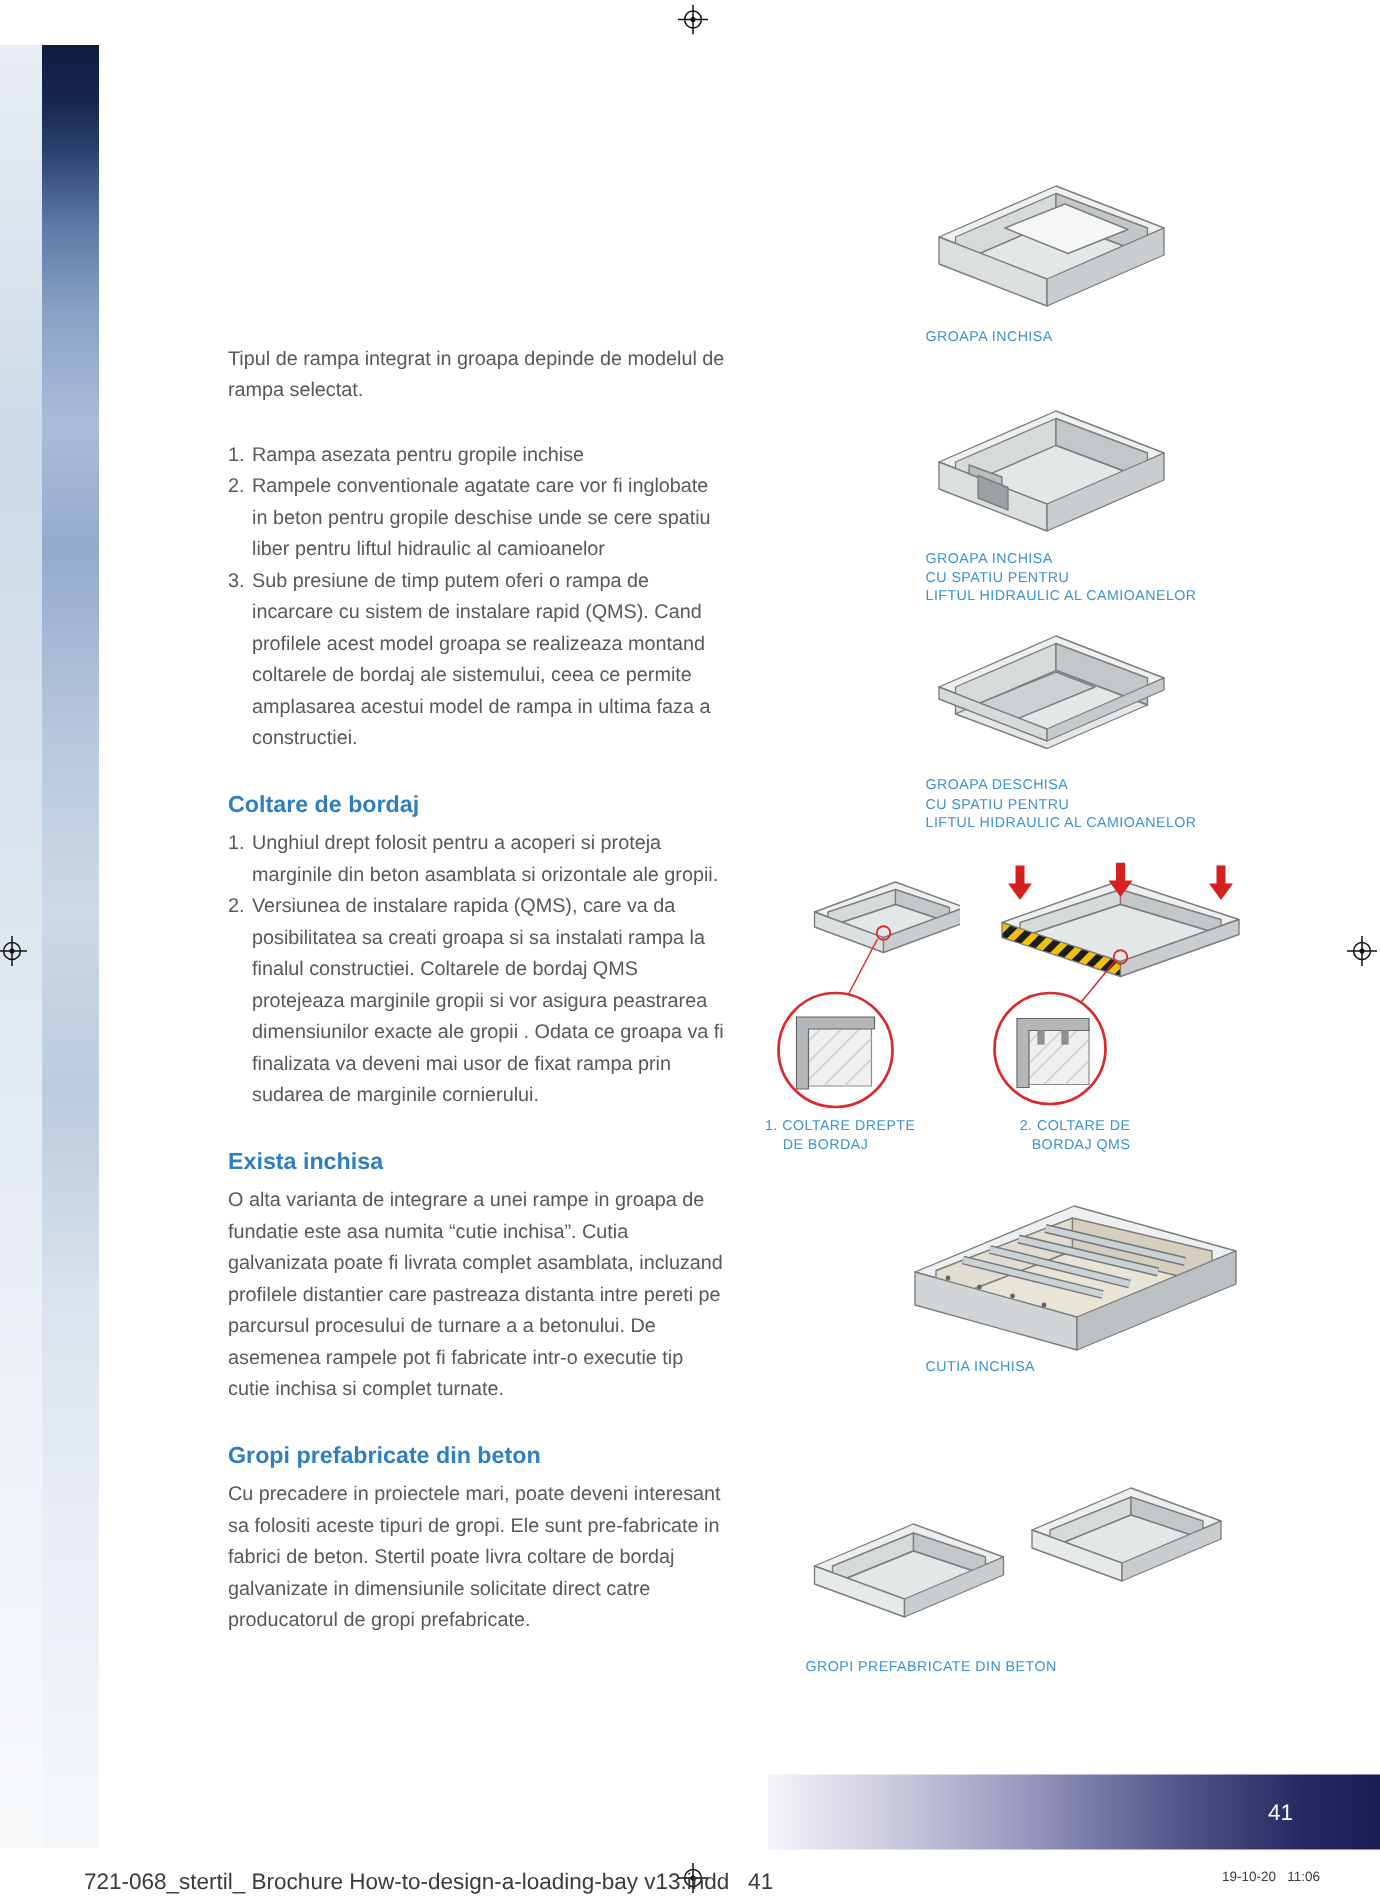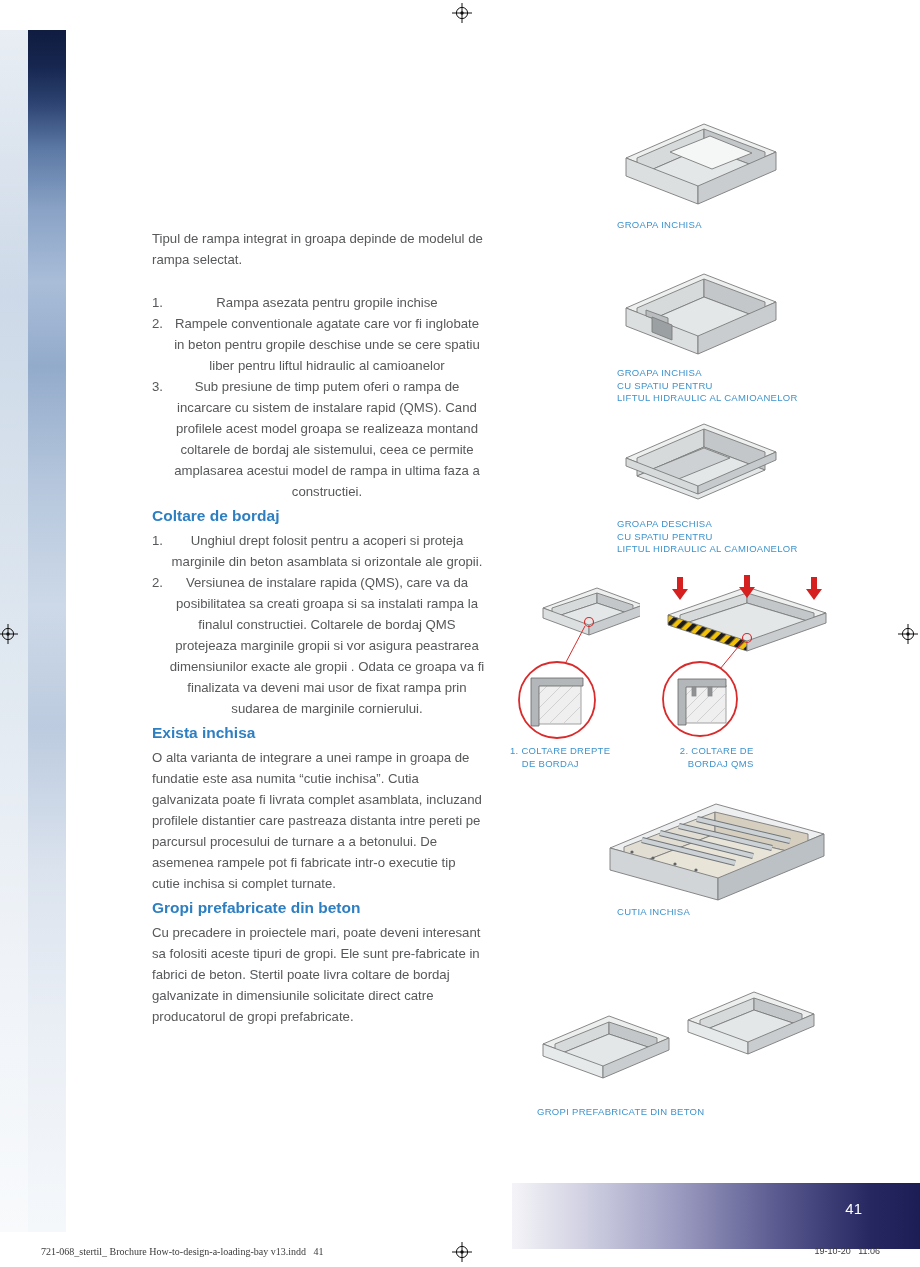--- a/index.html
+++ b/index.html
@@ -12,34 +12,34 @@
      background:linear-gradient(180deg,#101c40 0%,#16264f 3%,#2c4270 6%,#5d7aa6 10%,#8aa3c6 15%,
        #a9bdd8 21%,#93abcb 28%,#b6c7dd 38%,#cdd9e8 48%,#bccbdf 58%,#dbe3ee 70%,#e9eef5 82%,#f5f8fb 100%);}
   
   .regmark{position:absolute;width:20px;height:20px;}
   .regmark svg{display:block;}
   
   .text-col{position:absolute;left:152px;top:228px;width:334px;color:#57585a;
             font-size:13.2px;line-height:21px;}
   .text-col p{margin:0;}
   .mb22{margin-bottom:22px !important;}
-  h2.sec{margin:3px 0 3px 0;font-size:15.5px;line-height:22px;color:#2e7fc2;font-weight:bold;}
+  h2.sec{margin:24px 0 3px 0;font-size:15.5px;line-height:22px;color:#2e7fc2;font-weight:bold;}
   .li{display:flex;margin:0;}
   .li .num{flex:0 0 16px;width:16px;}
-  .li .txt{flex:1;text-align:center;}
+  .li .txt{flex:1;}
   
   .figsvg{position:absolute;}
   .cap{position:absolute;color:#3e93cd;font-size:9.5px;line-height:12.5px;
        letter-spacing:.3px;white-space:pre-wrap;}
   
-  .pagebar{position:absolute;left:512px;top:1183px;width:408px;height:66px;
+  .pagebar{position:absolute;left:512px;top:1183px;width:408px;height:50px;
      background:linear-gradient(90deg,#f4f4f8 0%,#d0d0e2 18%,#9d9dc2 40%,#5a5a90 65%,#262661 88%,#1d1d56 100%);}
   .pagenum{position:absolute;right:58px;top:17px;color:#ffffff;font-size:15px;}
   
-  .footer-left{position:absolute;left:41px;top:1246px;font-size:10px;color:#3a3a3a;white-space:pre;font-family:Liberation Serif, serif;}
+  .footer-left{position:absolute;left:56px;top:1246px;font-size:15px;color:#3a3a3a;white-space:pre;}
   .footer-right{position:absolute;right:40px;top:1246px;font-size:9px;color:#3a3a3a;white-space:pre;}
 </style>
 </head>
 <body>
 
 <div class="page">
 
   <div class="strip-outer"></div>
   <div class="strip-main"></div>
 

